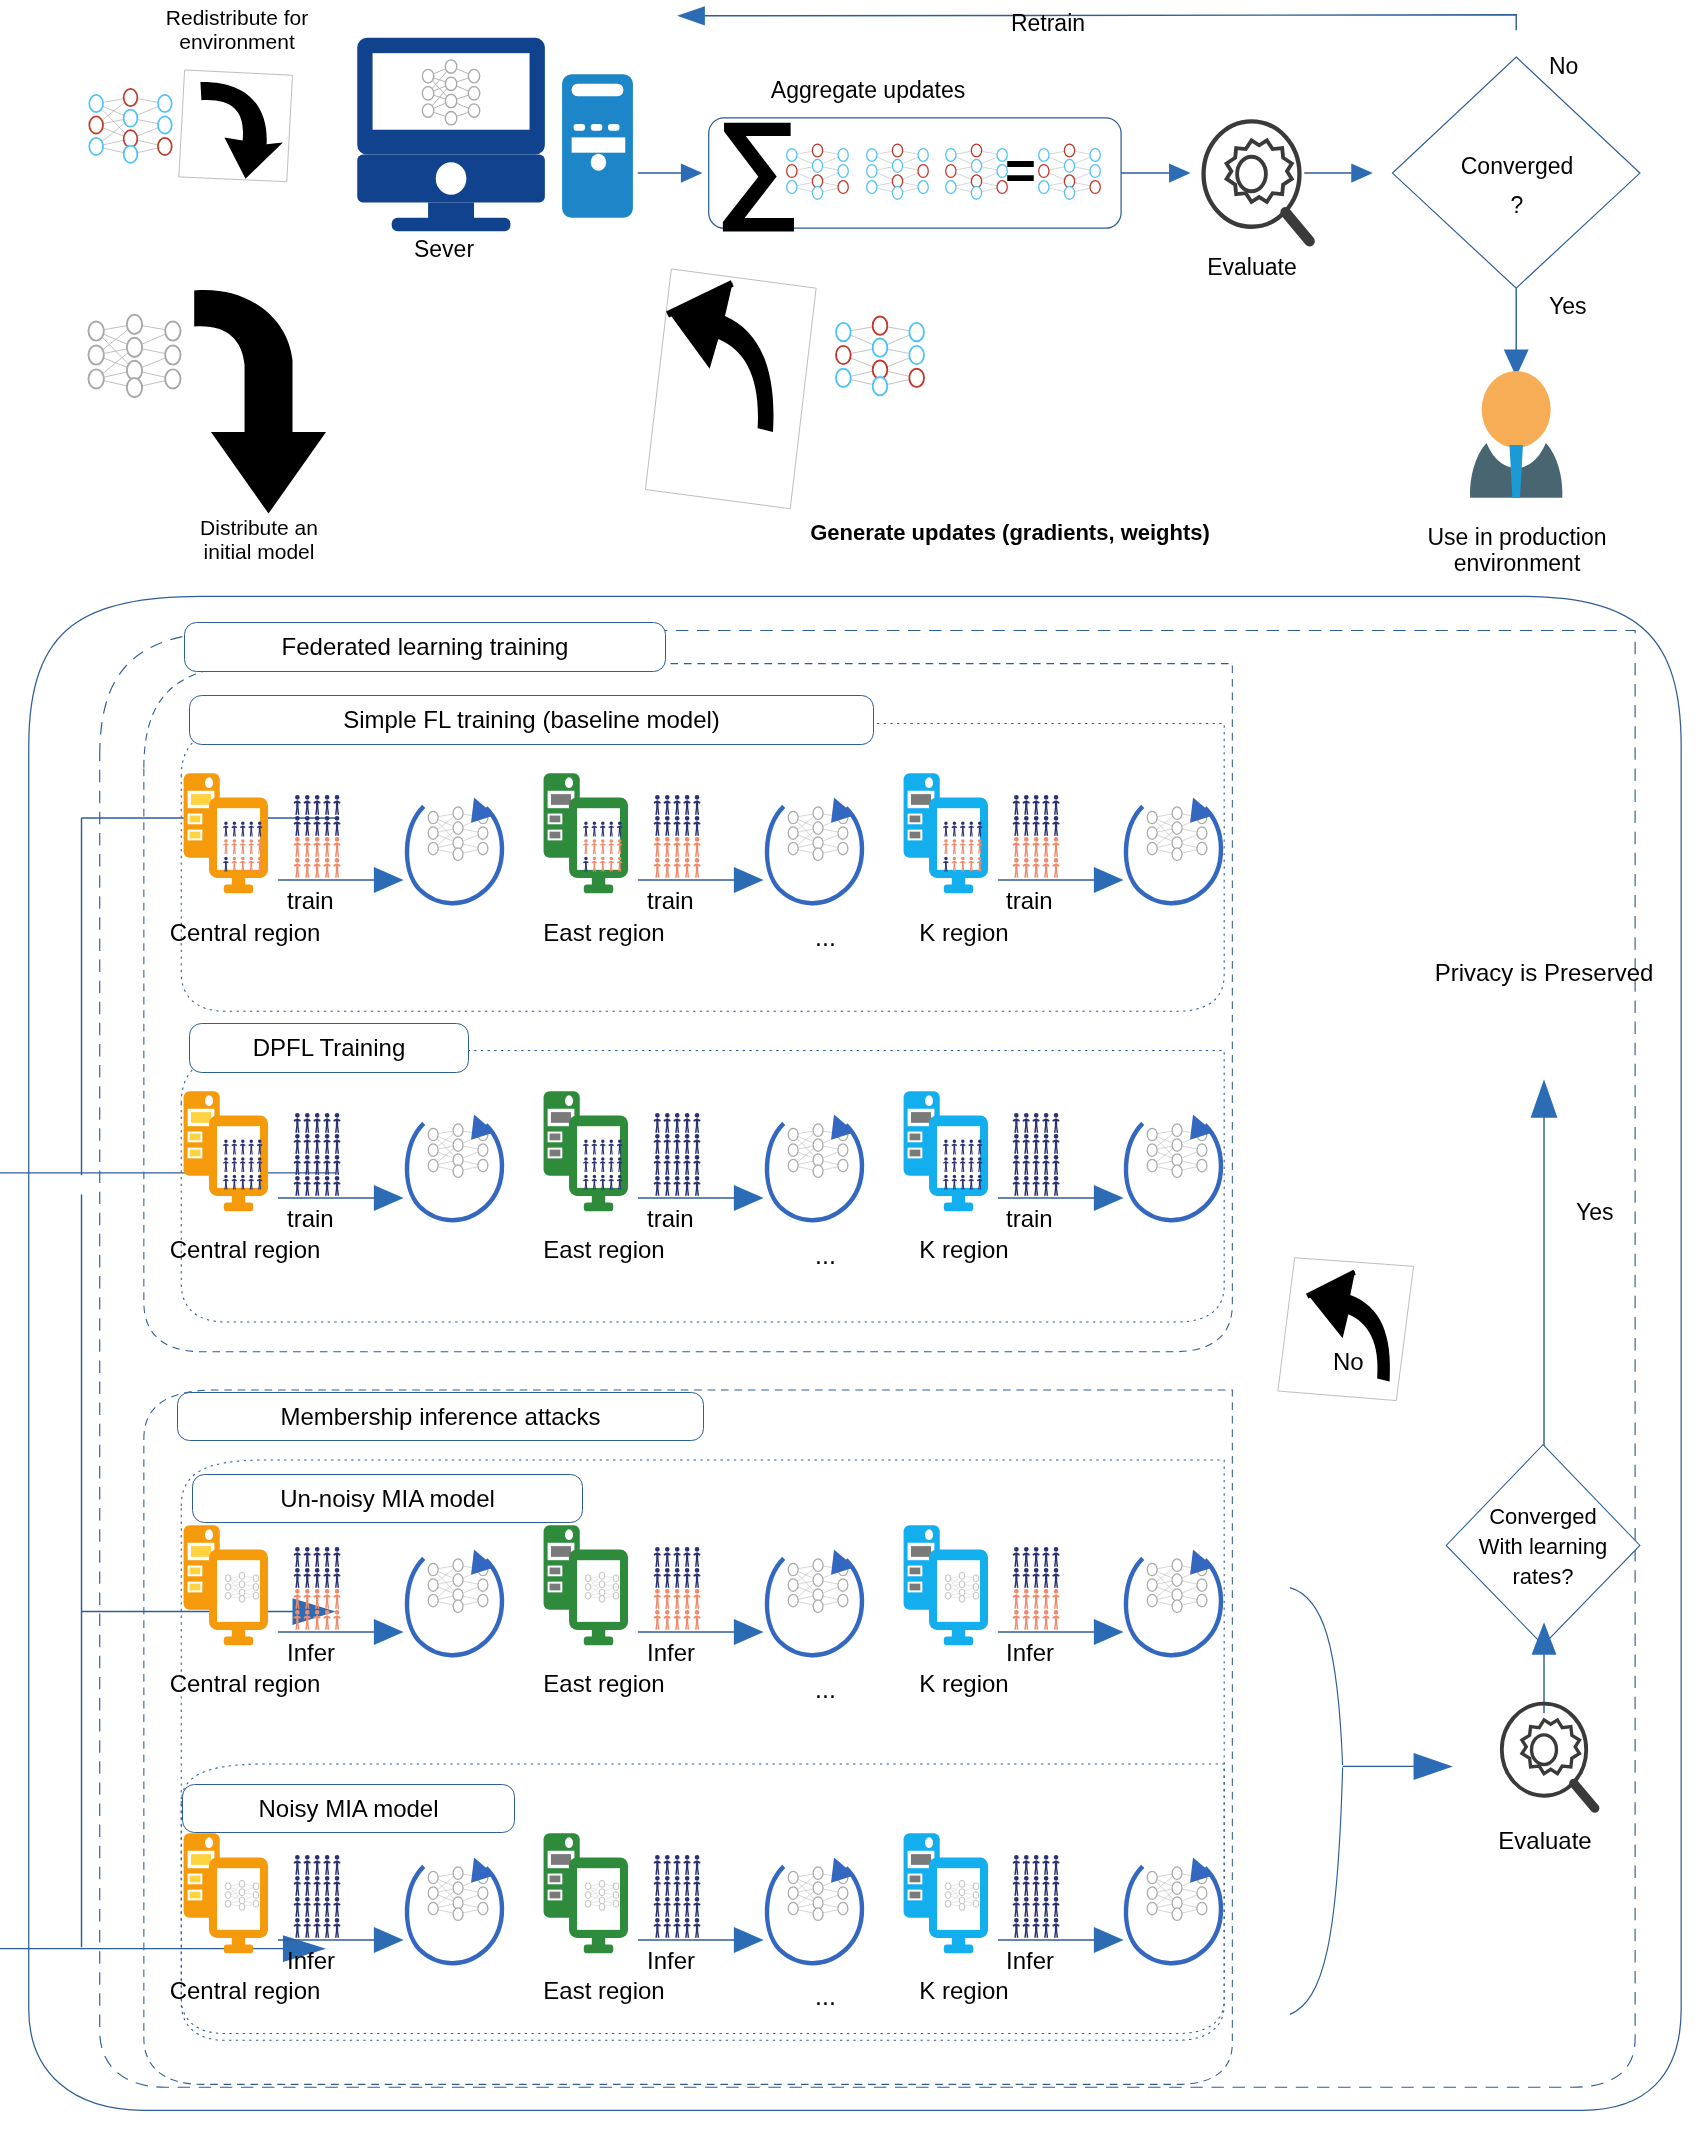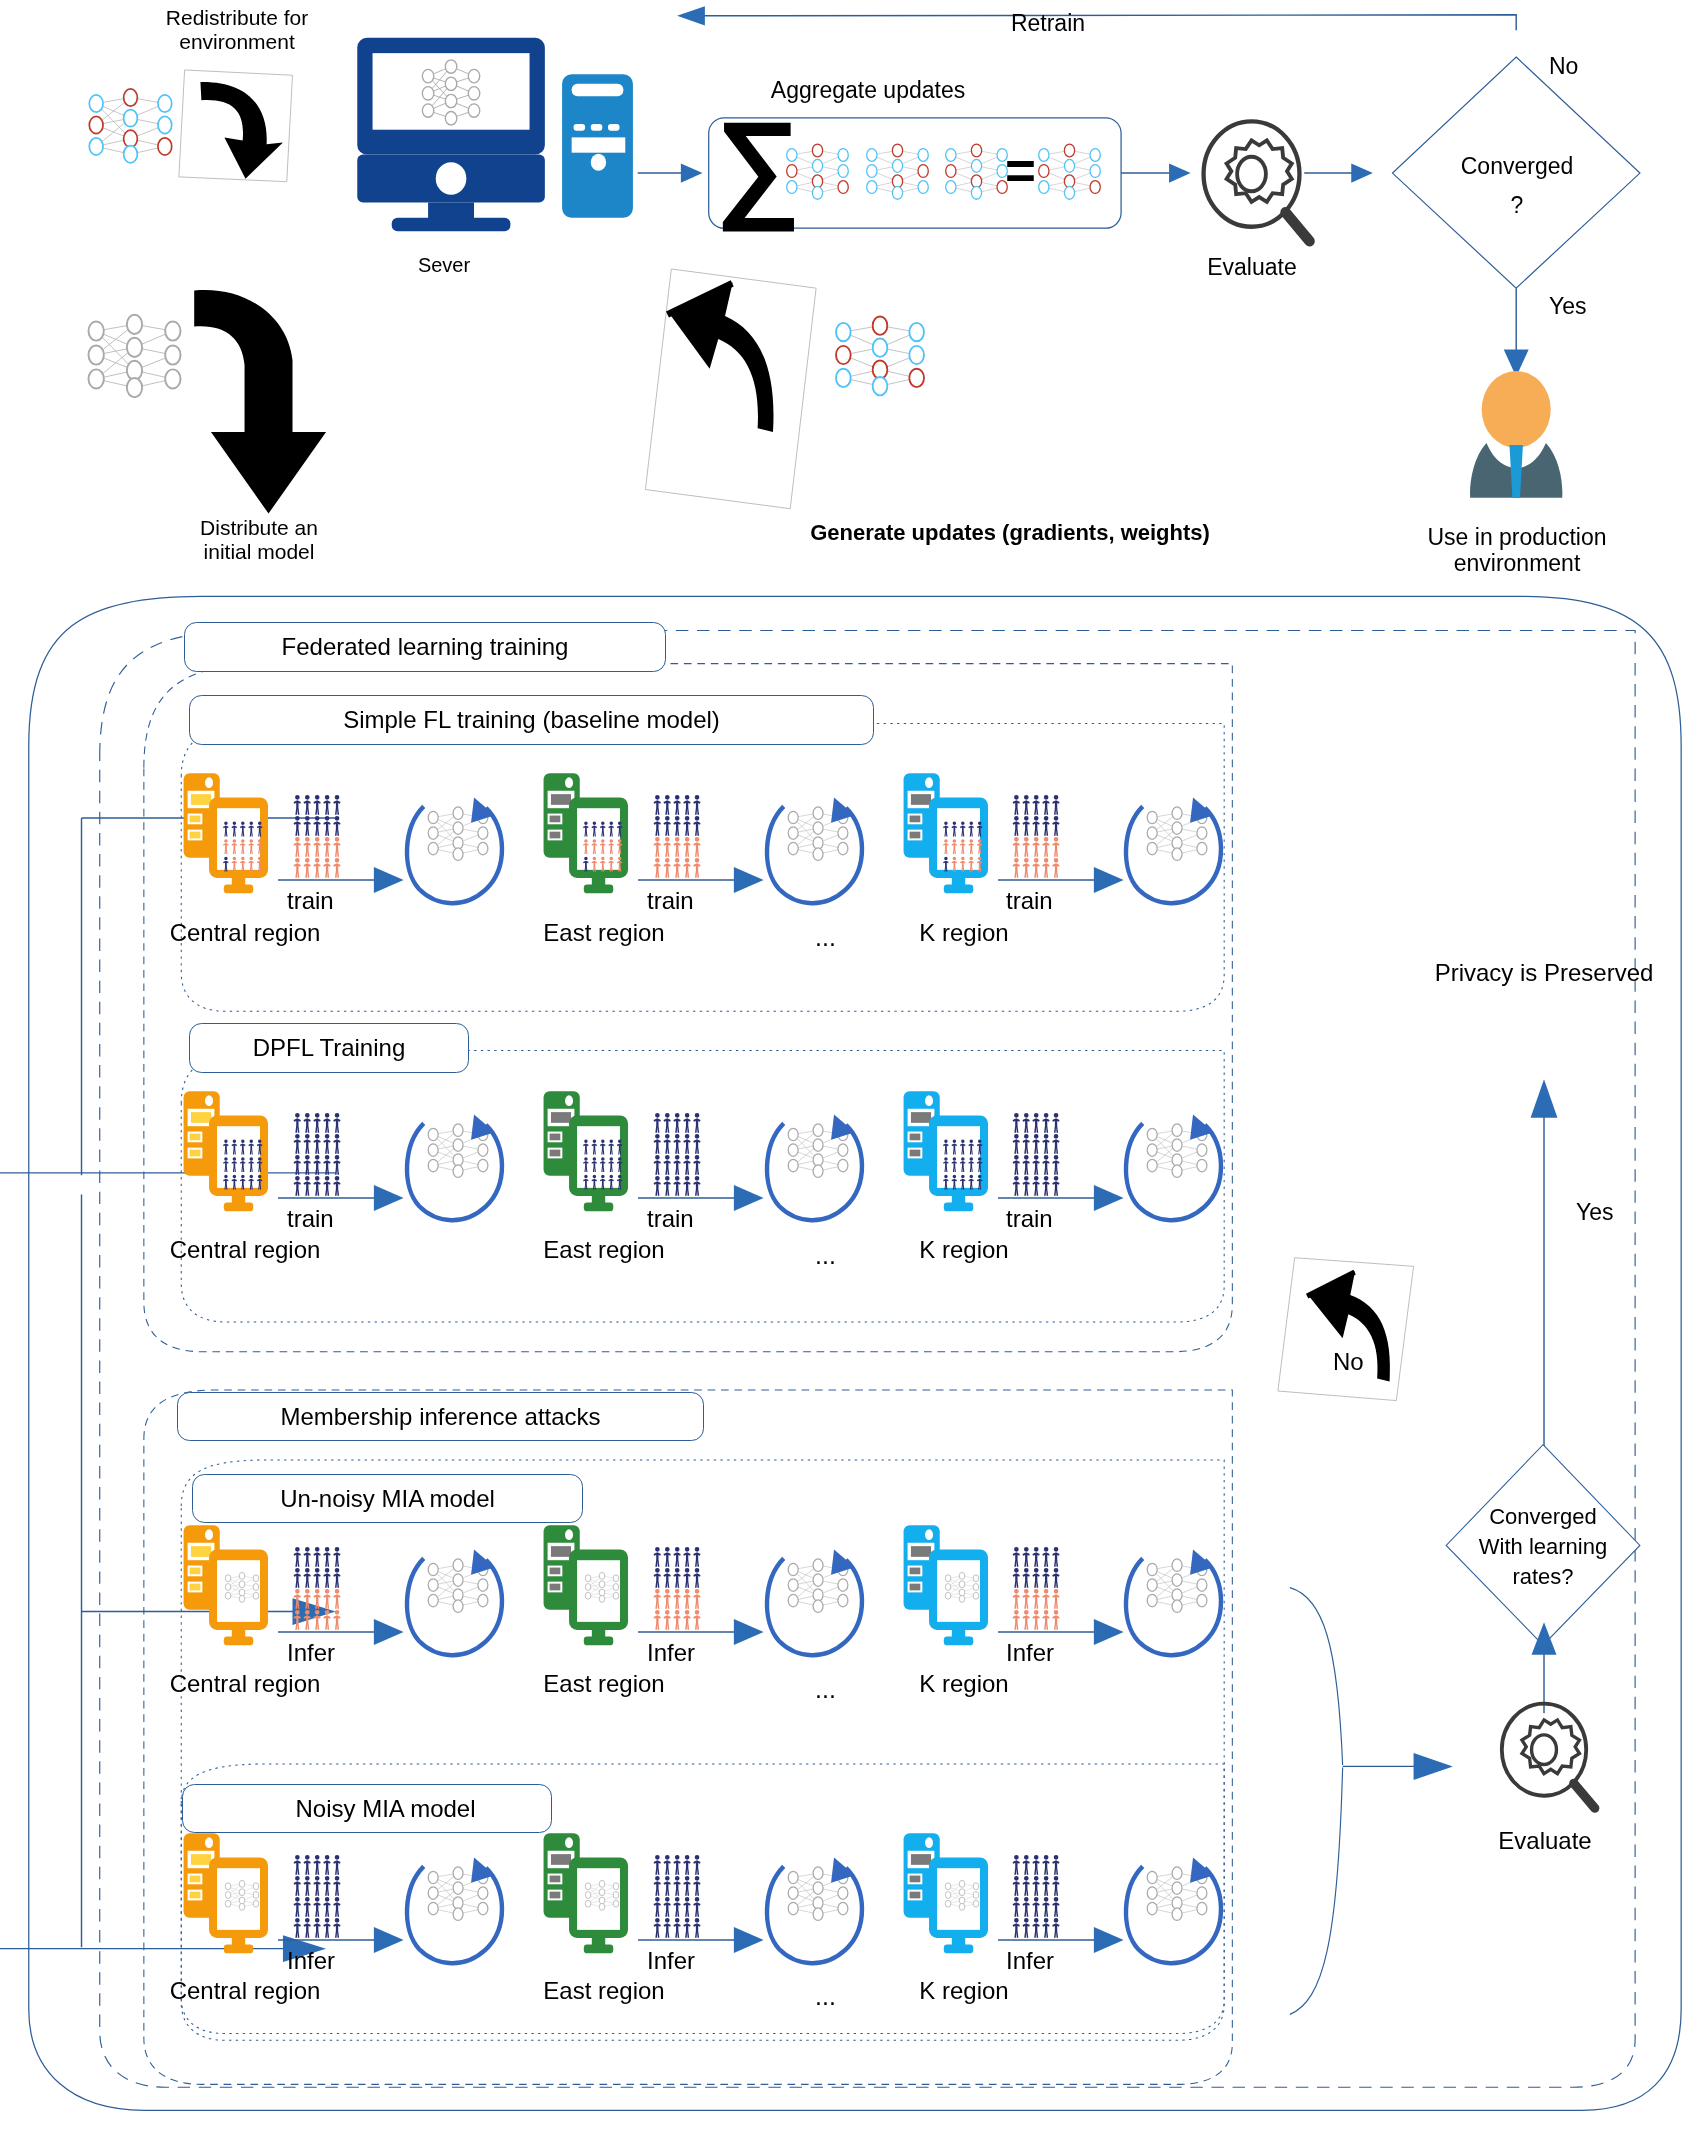--- a/index.html
+++ b/index.html
@@ -171,21 +171,21 @@
   </svg>
 
   <div class="lbl c" style="left:237px;top:5.8px;font-size:21px;">
     <span style="white-space:pre-line;">Redistribute for
 environment</span>
   </div>
   <div class="lbl c" style="left:259px;top:516px;font-size:21px;">
     <span style="white-space:pre-line;">Distribute  an
 initial model</span>
   </div>
-  <div class="lbl c" style="left:444px;top:254px;font-size:20px;">Sever</div>
+  <div class="lbl c" style="left:444px;top:236px;font-size:23px;">Sever</div>
   <div class="lbl c" style="left:868px;top:77px;font-size:23px;">Aggregate updates</div>
   <div class="lbl c" style="left:1048px;top:9.6px;font-size:23px;">Retrain</div>
   <div class="lbl c" style="left:1252px;top:254px;font-size:23px;">Evaluate</div>
   <div class="lbl c" style="left:1517px;top:153px;font-size:23px;">Converged</div>
   <div class="lbl c" style="left:1517px;top:192px;font-size:23px;">?</div>
   <div class="lbl" style="left:1549px;top:53px;font-size:23px;">No</div>
   <div class="lbl" style="left:1549px;top:293px;font-size:23px;">Yes</div>
   <div class="lbl c" style="left:1517px;top:524px;font-size:23px;text-align:center;">
     <span style="white-space:pre-line;">Use in production
 environment</span>
@@ -466,21 +466,21 @@
   <div class="pill" style="left:189px;top:695px;width:683px;height:48px;font-size:24px;">Simple FL training (baseline model)</div>
 
   <div class="pill" style="left:184px;top:622px;width:480px;height:48px;font-size:24px;">Federated learning training</div>
 
   <div class="pill" style="left:189px;top:1023px;width:278px;height:48px;font-size:24px;">DPFL Training</div>
 
   <div class="pill" style="left:192px;top:1474px;width:389px;height:47px;font-size:24px;">Un-noisy MIA model</div>
 
   <div class="pill" style="left:177px;top:1392px;width:525px;height:47px;font-size:24px;">Membership inference attacks</div>
 
-  <div class="pill" style="left:182px;top:1784px;width:331px;height:47px;font-size:24px;padding-left:37px;">Noisy MIA model</div>
+  <div class="pill" style="left:182px;top:1784px;width:331px;height:47px;font-size:24px;">Noisy MIA model</div>
 
   <div class="lbl c" style="left:1544px;top:959px;font-size:24px;">Privacy is Preserved</div>
   <div class="lbl" style="left:1576px;top:1199px;font-size:23px;">Yes</div>
   <div class="lbl" style="left:1333px;top:1348px;font-size:24px;">No</div>
   <div class="lbl c" style="left:1543px;top:1504px;font-size:22px;">Converged</div>
   <div class="lbl c" style="left:1543px;top:1534px;font-size:22px;">With  learning</div>
   <div class="lbl c" style="left:1543px;top:1564px;font-size:22px;">rates?</div>
   <div class="lbl c" style="left:1545px;top:1827px;font-size:24px;">Evaluate</div>
 
   <div id="rows-host">

